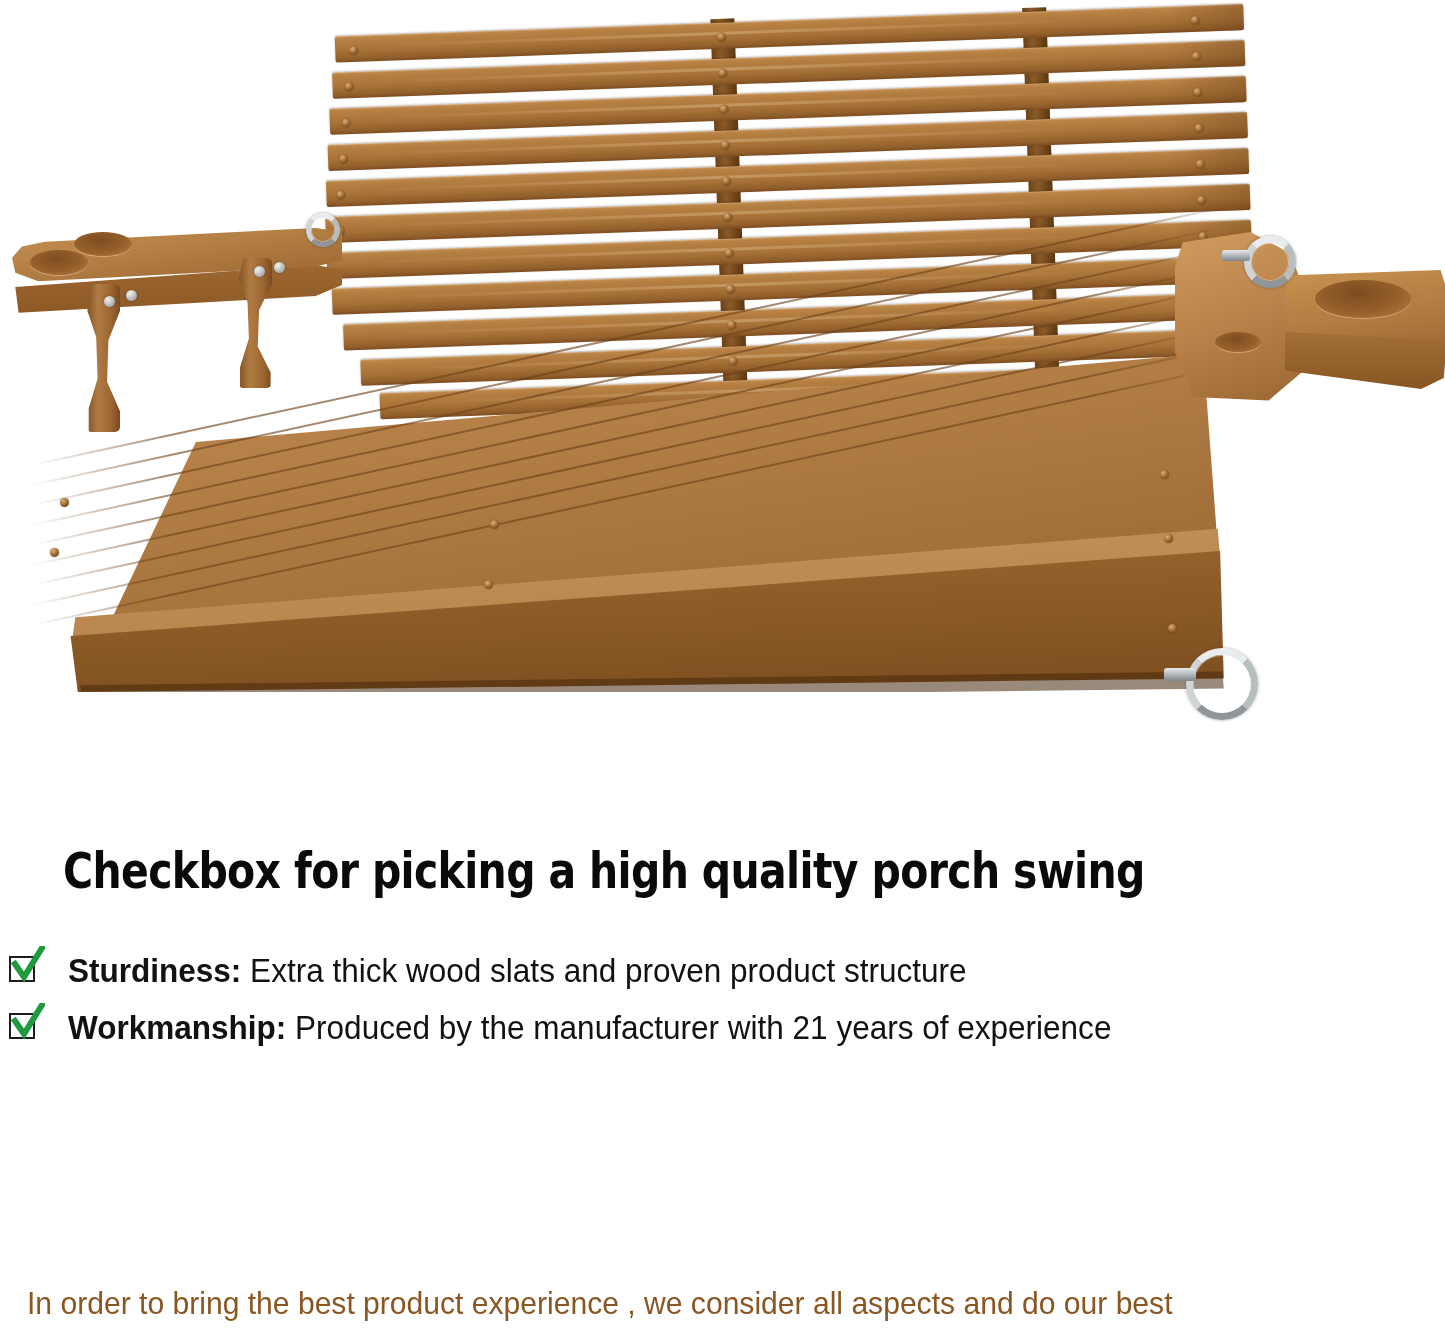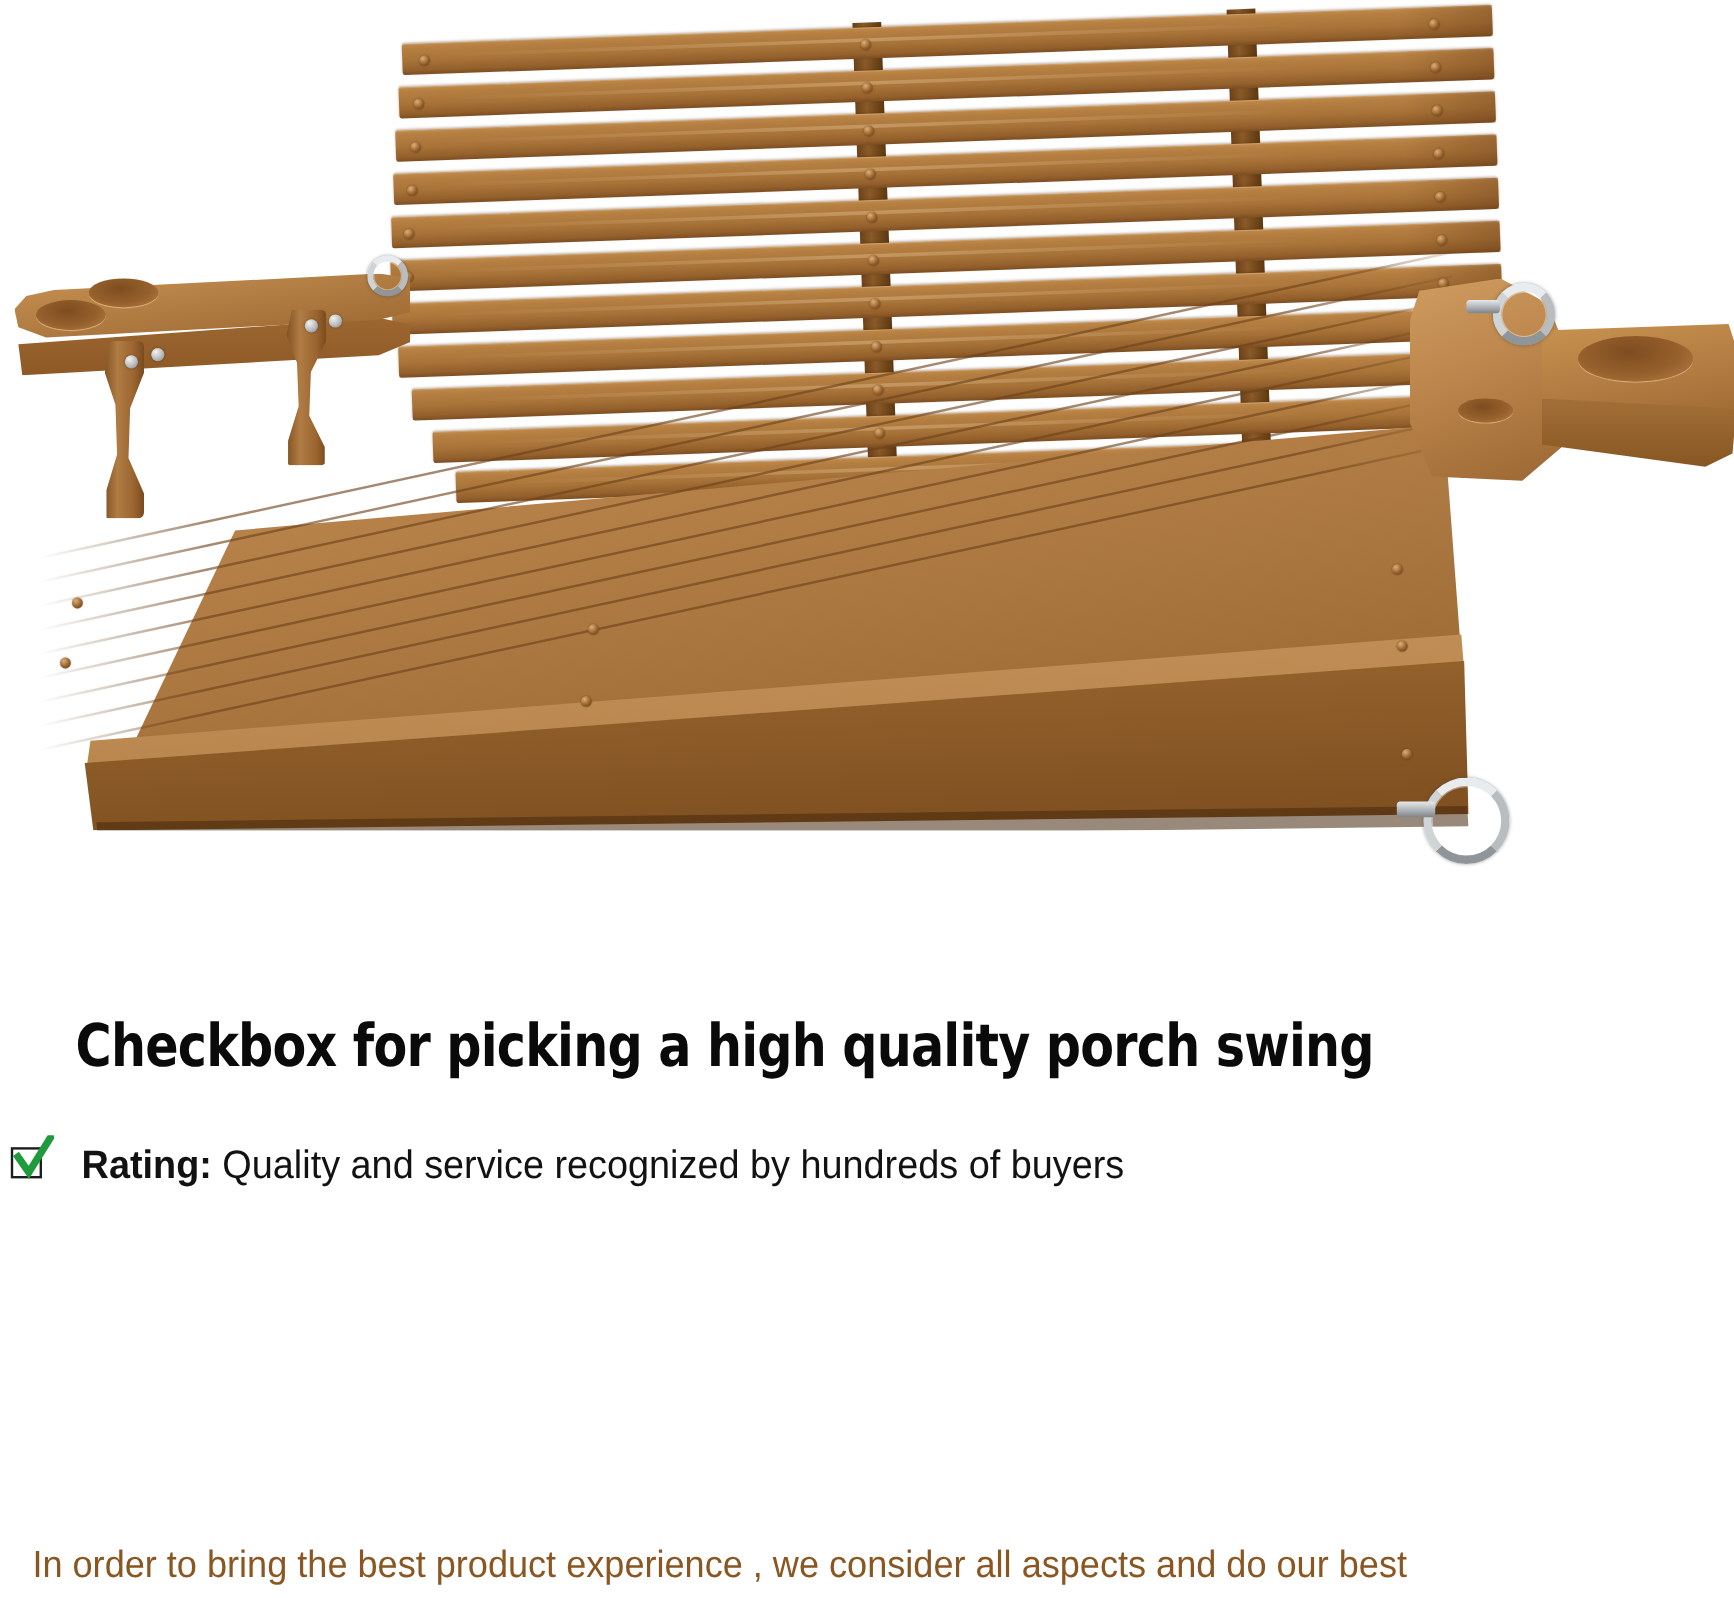--- a/index.html
+++ b/index.html
@@ -259,33 +259,45 @@
     <div class="eyeshank" style="left:1164px;top:668px;width:32px;height:13px;"></div>
 
     <div class="eye" style="left:306px;top:213px;width:24px;height:24px;border-width:5px;"></div>
   </div>
 
   <div class="headline">Checkbox for picking a high quality porch swing</div>
 
   <div class="checklist">
 
 
-
-
-
     <div class="row">
       <div class="cbwrap">
         <div class="cbbox"></div>
         <svg class="cbtick" viewBox="0 0 34 40">
           <path d="M4 18 L13 31 L31 2" stroke="#1f9a3d" stroke-width="6" fill="none" stroke-linecap="square"></path>
         </svg>
       </div>
       <div class="rowtext">
-        <b>Rating: </b>
-        <span>Quality and service  recognized by hundreds of buyers</span>
+        <b>Sturdiness: </b>
+        <span>Extra thick wood slats and proven product structure</span>
       </div>
     </div>
 
+
+    <div class="row">
+      <div class="cbwrap">
+        <div class="cbbox"></div>
+        <svg class="cbtick" viewBox="0 0 34 40">
+          <path d="M4 18 L13 31 L31 2" stroke="#1f9a3d" stroke-width="6" fill="none" stroke-linecap="square"></path>
+        </svg>
+      </div>
+      <div class="rowtext">
+        <b>Workmanship: </b>
+        <span>Produced by the manufacturer with 21 years of experience</span>
+      </div>
+    </div>
+
+
   </div>
 
   <div class="footer">In order to bring the best product experience , we consider all aspects and do our best</div>
 
 </div>
 
 </body></html>

